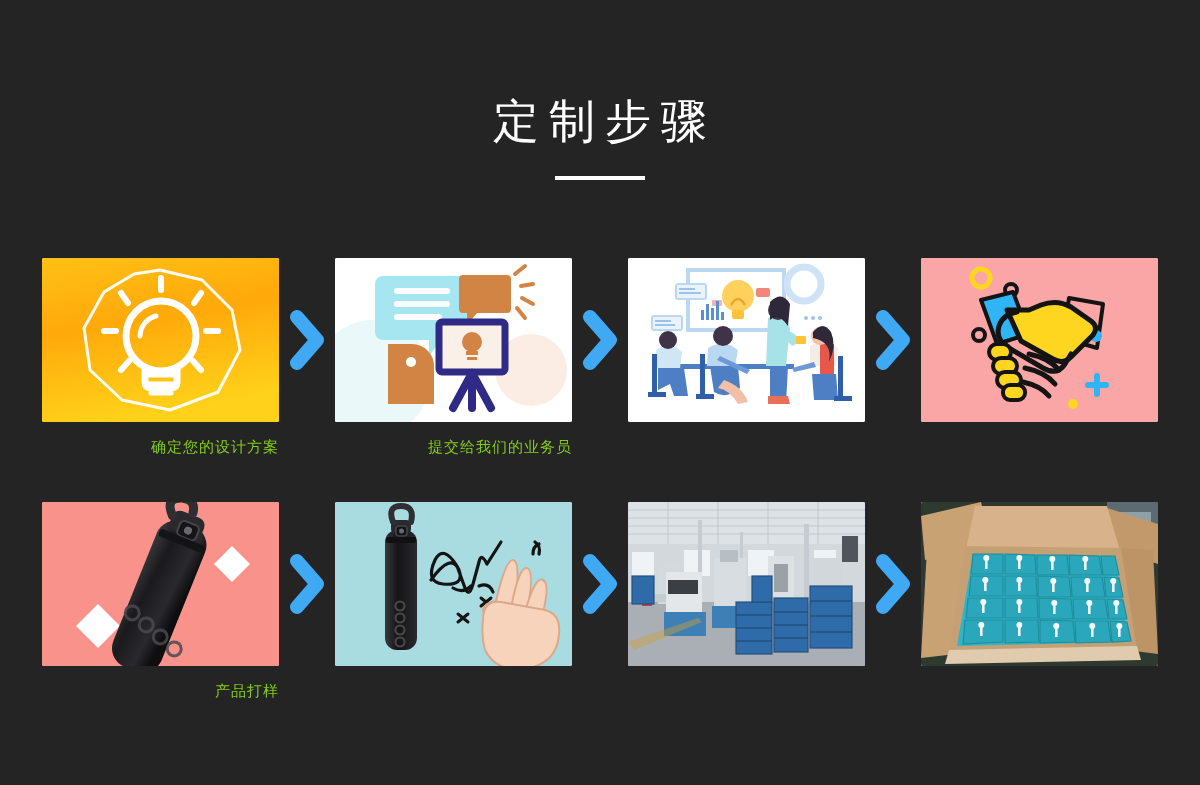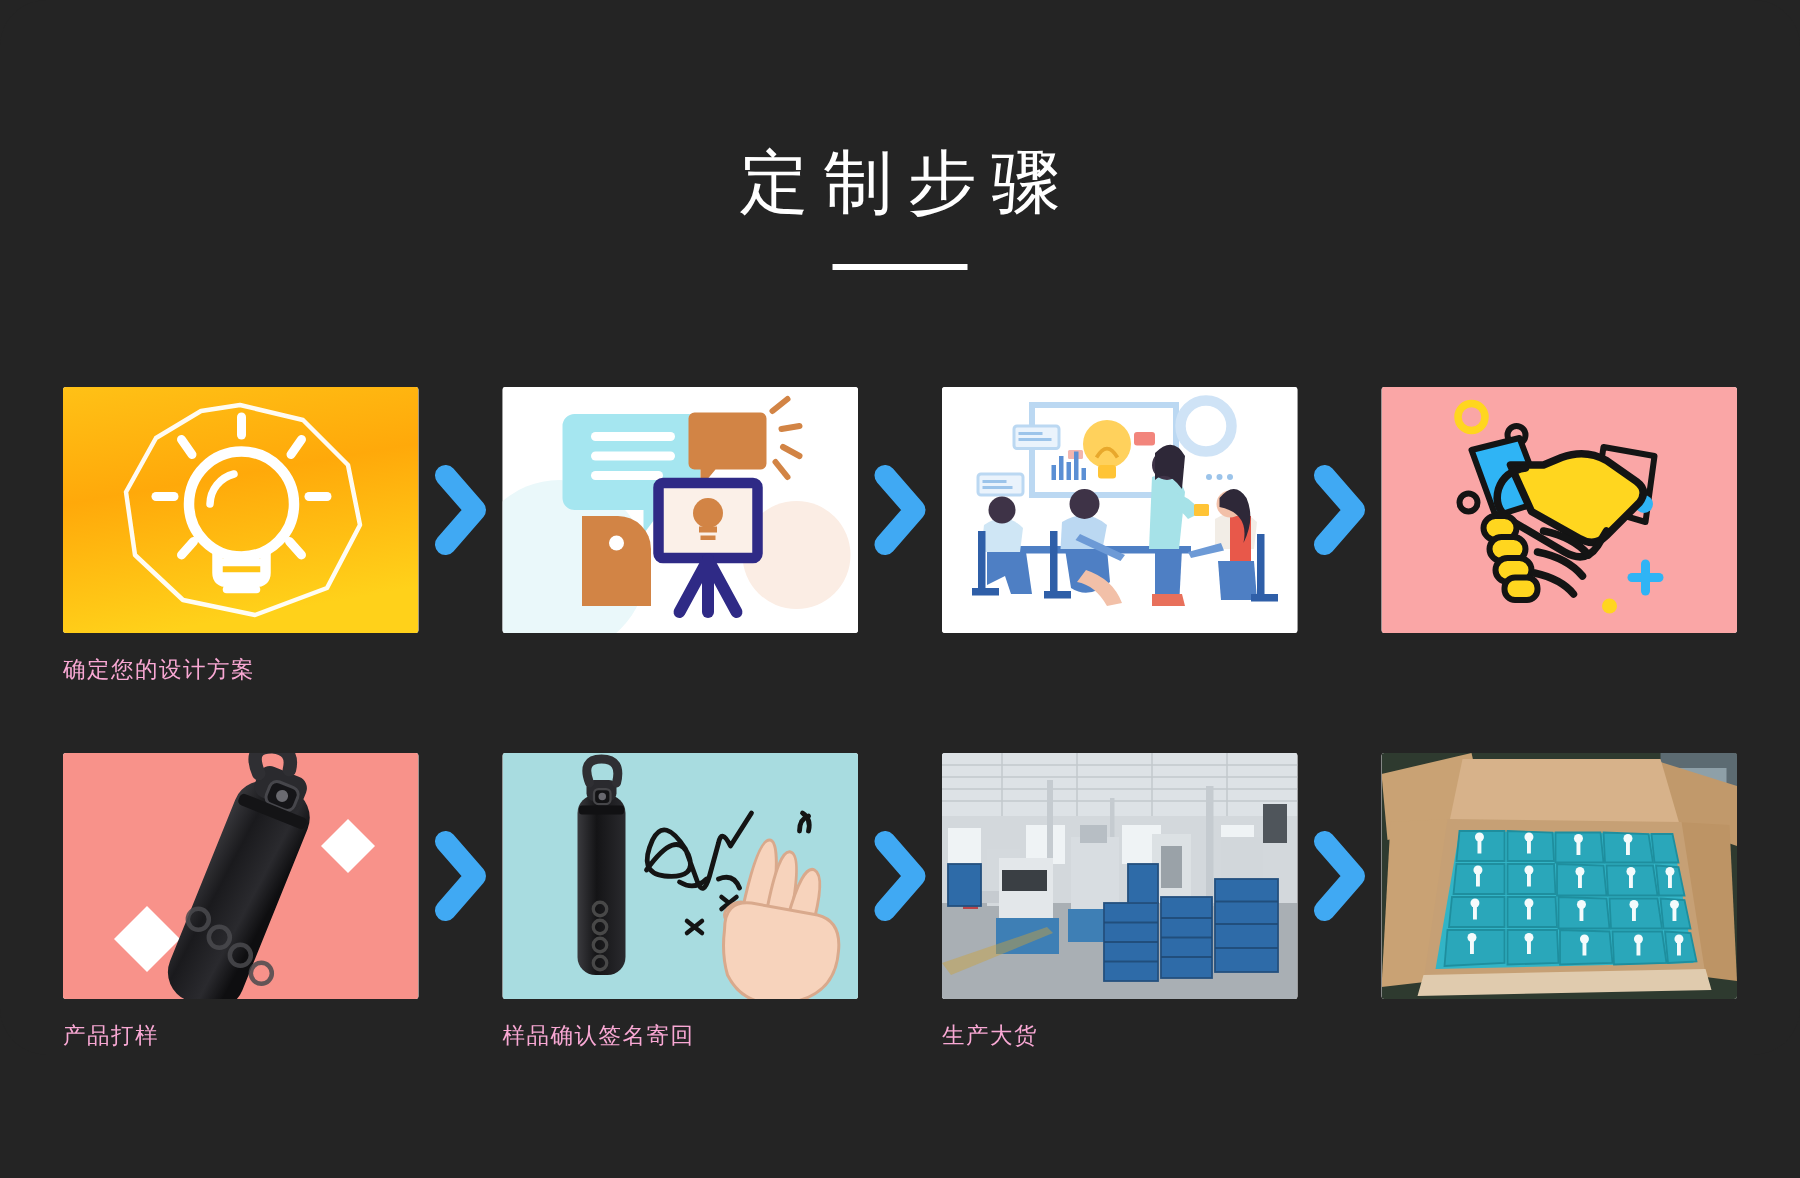--- a/index.html
+++ b/index.html
@@ -65,22 +65,22 @@
     height: 164px;
     border-radius: 2px;
     overflow: hidden;
     position: relative;
     background: #ffffff;
   }
   .thumb svg { display: block; width: 237px; height: 164px; }
 
   .caption {
     margin-top: 13px;
-    text-align: left;
-    color: #f9a8d4;
+    text-align: right;
+    color: #84cc16;
     font-size: 15px;
     line-height: 23px;
     letter-spacing: 1px;
   }
   .caption .cap-line { display: block; white-space: nowrap; }
 
   
   .arrow {
     flex: 0 0 56px;
     width: 56px;
@@ -170,20 +170,21 @@
             <circle cx="137" cy="84" r="10" fill="#D28445"></circle>
             <path d="M131 93 h12 v4 h-12 z M132 99 h10 v3 h-10 z" fill="#D28445"></path>
             <g stroke="#2F2A86" stroke-width="8" stroke-linecap="round">
               <line x1="137" y1="115" x2="118" y2="150"></line>
               <line x1="137" y1="115" x2="156" y2="150"></line>
               <line x1="137" y1="115" x2="137" y2="150"></line>
             </g>
           </svg>
         </div>
         <div class="caption">
+          <span class="cap-line">提交给我们的业务员</span>
         </div>
       </div>
 
       <div class="arrow">
         <svg width="36" height="62" viewBox="0 0 36 62">
           <path d="M8 8 L28 31 L8 54" fill="none" stroke="#40A9F3" stroke-width="14" stroke-linecap="round" stroke-linejoin="round"></path>
         </svg>
       </div>
 
       <div class="step">
@@ -386,23 +387,20 @@
             </g>
             <g>
               <path d="M152 114 q-8 -6 0 -12 q8 -6 16 2 q6 8 -2 14 q-8 6 -14 -4 z" fill="#F7D3BC" stroke="#D9A98C" stroke-width="2"></path>
               <path d="M160 104 q10 -46 18 -46 q8 0 2 48 z" fill="#F7D3BC" stroke="#D9A98C" stroke-width="2"></path>
               <path d="M176 106 q8 -42 16 -40 q8 2 0 44 z" fill="#F7D3BC" stroke="#D9A98C" stroke-width="2"></path>
               <path d="M190 110 q10 -36 18 -32 q8 4 -2 40 z" fill="#F7D3BC" stroke="#D9A98C" stroke-width="2"></path>
               <path d="M148 118 q0 -20 18 -18 l44 8 q16 4 14 24 q-2 28 -30 34 q-32 6 -44 -18 q-4 -14 -2 -30 z" fill="#F7D3BC" stroke="#D9A98C" stroke-width="2"></path>
             </g>
           </svg>
         </div>
-        <div class="caption">
-          <span class="cap-line">样品确认签名寄回</span>
-        </div>
       </div>
 
       <div class="arrow">
         <svg width="36" height="62" viewBox="0 0 36 62">
           <path d="M8 8 L28 31 L8 54" fill="none" stroke="#40A9F3" stroke-width="14" stroke-linecap="round" stroke-linejoin="round"></path>
         </svg>
       </div>
 
       <div class="step">
         <div class="thumb">
@@ -464,23 +462,20 @@
               <line x1="108" y1="139" x2="144" y2="139"></line>
               <line x1="146" y1="110" x2="180" y2="110"></line>
                 <line x1="146" y1="123" x2="180" y2="123"></line>
               <line x1="146" y1="136" x2="180" y2="136"></line>
               <line x1="182" y1="99" x2="224" y2="99"></line>
                 <line x1="182" y1="114" x2="224" y2="114"></line>
               <line x1="182" y1="130" x2="224" y2="130"></line>
             </g>
             <path d="M0 140 L70 116 L74 120 L6 148 z" fill="#C9A13C" opacity="0.45"></path>
           </svg>
-        </div>
-        <div class="caption">
-          <span class="cap-line">生产大货</span>
         </div>
       </div>
 
       <div class="arrow">
         <svg width="36" height="62" viewBox="0 0 36 62">
           <path d="M8 8 L28 31 L8 54" fill="none" stroke="#40A9F3" stroke-width="14" stroke-linecap="round" stroke-linejoin="round"></path>
         </svg>
       </div>
 
       <div class="step">

